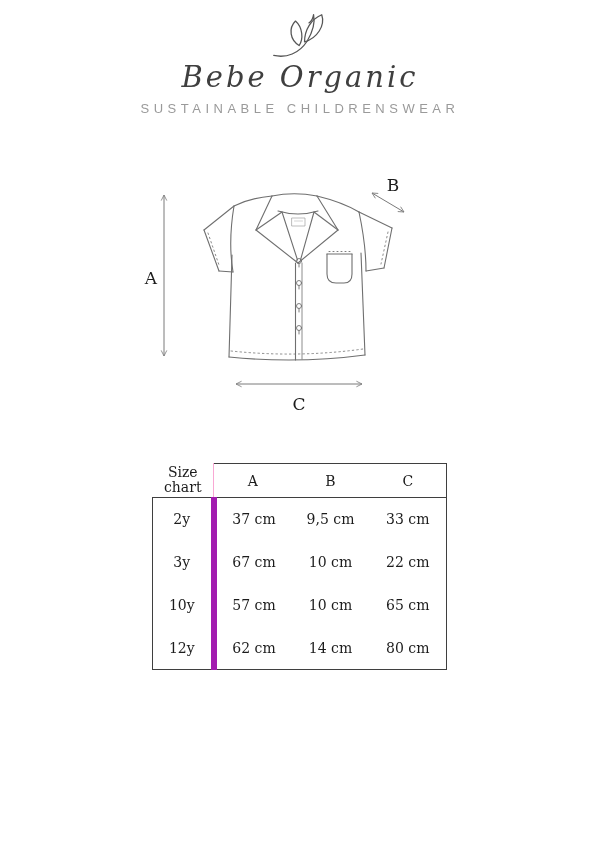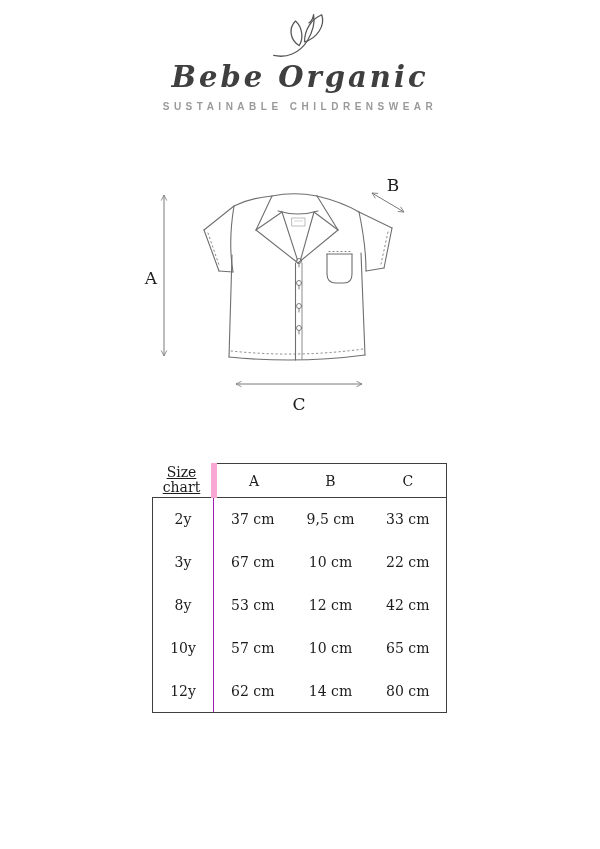--- a/index.html
+++ b/index.html
@@ -6,26 +6,26 @@
   .page {
     position:relative; width:600px; height:849px; background:#ffffff;
     font-family:"Liberation Sans", sans-serif; overflow:hidden;
   }
 
   
   .logo { position:absolute; top:12px; left:0; width:600px; text-align:center; }
   .branch { display:block; margin:0 auto; }
   .brand {
     margin-top:0px;
-    font-family:"DejaVu Serif", serif; font-style:italic; font-weight:700;
+    font-family:"DejaVu Serif", serif; font-style:italic; font-weight:400;
     font-size:29px; letter-spacing:3px; color:#3f3f3f;
   }
   .tagline {
     margin-top:7px;
-    font-size:10px; letter-spacing:4.5px; color:#9a9a9a; font-weight:700;
+    font-size:13px; letter-spacing:4.5px; color:#9a9a9a; font-weight:400;
   }
 
   
   .diagram { position:absolute; top:160px; left:0; width:600px; height:270px; }
   .diagram svg { display:block; }
   .measure-label {
     font-family:"DejaVu Serif", serif; font-size:17px; fill:#1c1c1c;
   }
 
   
@@ -37,24 +37,24 @@
   table.size-table th, table.size-table td {
     font-weight:normal; text-align:center; vertical-align:middle; padding:0;
     font-size:14px;
   }
   col.c-size { width:61px; }
   col.c-a, col.c-b { width:78px; }
   col.c-c { width:77px; }
   tr.hdr { height:34px; }
   tr.row { height:43px; }
   th.corner { font-size:13px; line-height:15px;
-    border-right:6px solid #f9a8d4; border-bottom:1px solid #3f3f3f;text-decoration:underline; }
+    border-right:1px solid #f9a8d4; border-bottom:1px solid #3f3f3f; }
   th.colhead { border-top:1px solid #3f3f3f; border-bottom:1px solid #3f3f3f; }
   th.colhead.last { border-right:1px solid #3f3f3f; }
-  td.size { border-left:1px solid #3f3f3f; border-right:1px solid #a21caf; }
+  td.size { border-left:1px solid #3f3f3f; border-right:6px solid #a21caf; }
   td.last { border-right:1px solid #3f3f3f; }
   tr.row:last-child td { border-bottom:1px solid #3f3f3f; }
 </style>
 </head>
 <body>
 
 <div class="page">
 
   <div class="logo">
     <svg class="branch" width="58" height="48" viewBox="0 0 64 53" fill="none" stroke="#565656" stroke-width="1.4" stroke-linecap="round" stroke-linejoin="round">
@@ -168,26 +168,20 @@
           <td>9,5 cm</td>
           <td class="last">33 cm</td>
         </tr>
         <tr class="row">
           <td class="size">3y</td>
           <td>67 cm</td>
           <td>10 cm</td>
           <td class="last">22 cm</td>
         </tr>
         <tr class="row">
-          <td class="size">8y</td>
-          <td>53 cm</td>
-          <td>12 cm</td>
-          <td class="last">42 cm</td>
-        </tr>
-        <tr class="row">
           <td class="size">10y</td>
           <td>57 cm</td>
           <td>10 cm</td>
           <td class="last">65 cm</td>
         </tr>
         <tr class="row">
           <td class="size">12y</td>
           <td>62 cm</td>
           <td>14 cm</td>
           <td class="last">80 cm</td>

